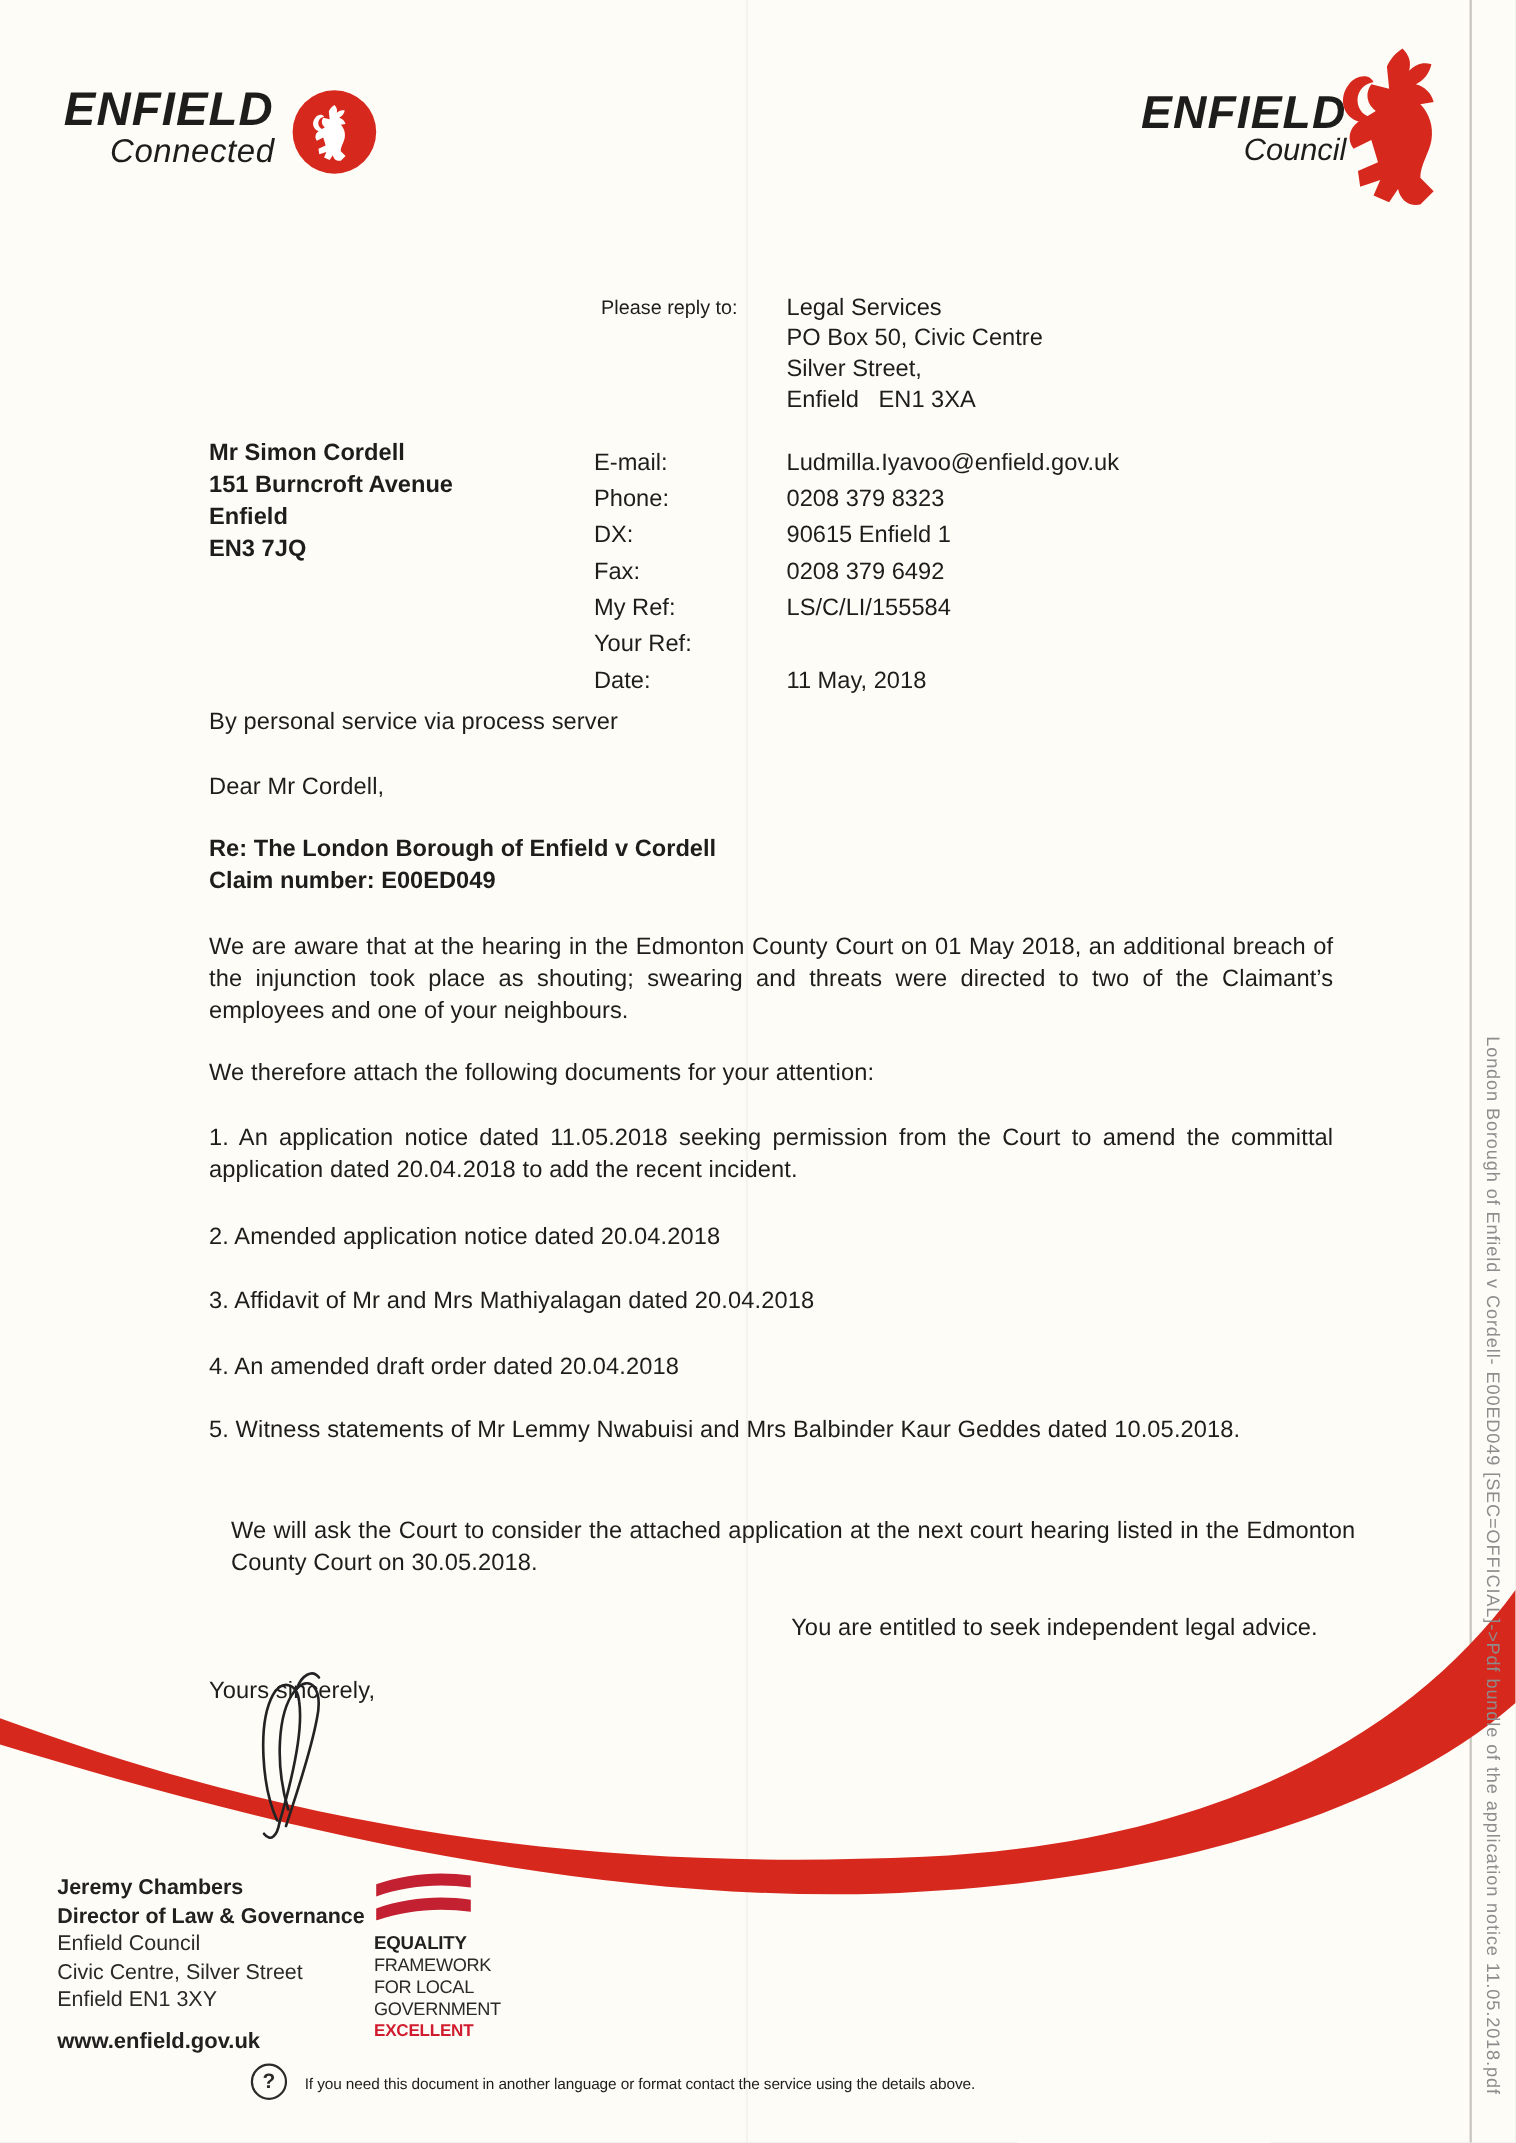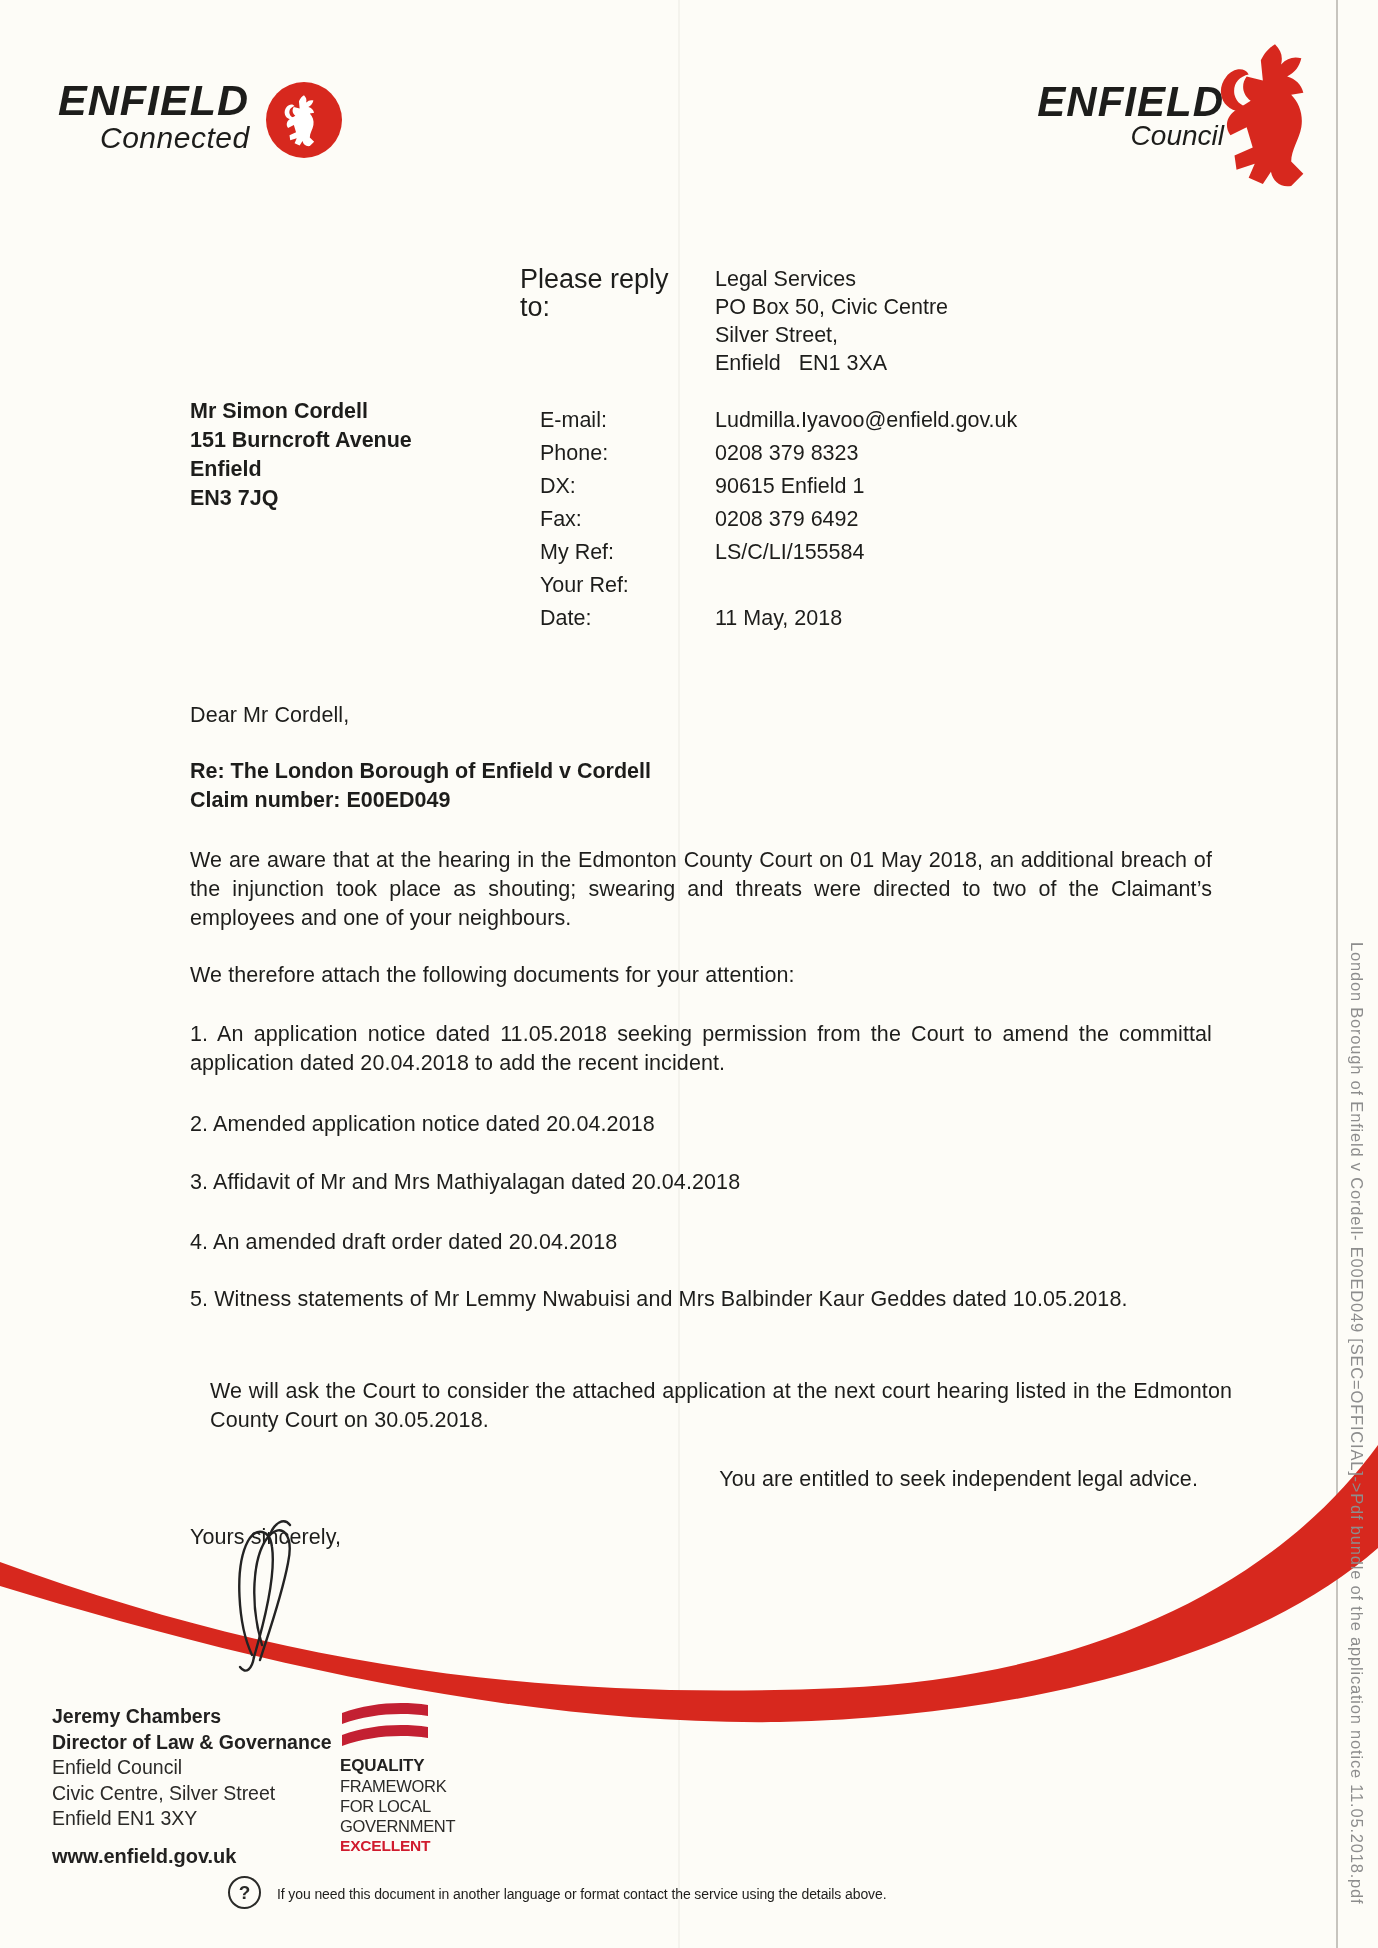--- a/index.html
+++ b/index.html
@@ -17,21 +17,21 @@
   .logo-left-title { font-size:43px; font-weight:bold; font-style:italic; letter-spacing:1px; }
   .logo-left-sub   { font-size:30px; font-style:italic; letter-spacing:.5px; }
   .logo-right-title{ font-size:42px; font-weight:bold; font-style:italic; letter-spacing:1px; }
   .logo-right-sub  { font-size:28px; font-style:italic; }
   .lion-badge { width:76px; height:76px; border-radius:50%; background:var(--brand-red,#d7281e);
                 display:flex; align-items:center; justify-content:center; }
   
   .contact-row { display:flex; height:33px; line-height:33px; font-size:21.5px; }
   .contact-label { width:157px; }
   .contact-value { margin-left:18px; white-space:nowrap; }
-  .reply-label { font-size:27px; line-height:28px; text-align:left; }
+  .reply-label { font-size:18px; line-height:28px; text-align:center; }
   .reply-lines { font-size:21.5px; line-height:28px; white-space:pre-wrap; }
   .recipient { font-size:21.5px; line-height:29px; font-weight:bold; }
   .subject { font-size:21.5px; line-height:29px; font-weight:bold; }
   
   .f-line { font-size:19.5px; line-height:25.5px; color:#2b2a28; }
   .f-bold { font-weight:bold; color:#222120; }
   .website { font-size:20px; font-weight:bold; margin-top:13px; color:#222120; }
   .eq-title { font-size:17px; font-weight:bold; letter-spacing:-.2px; line-height:20px; color:#222120;}
   .eq-line  { font-size:16.5px; letter-spacing:-.3px; line-height:20px; color:#2b2a28;}
   .eq-exc   { font-size:15.5px; font-weight:bold; letter-spacing:-.2px; line-height:19px; color:var(--excellent-red,#d01c2e);}
@@ -122,20 +122,21 @@
     <div class="contact-row">
       <div class="contact-label">Your Ref:</div>
       <div class="contact-value"></div>
     </div>
     <div class="contact-row">
       <div class="contact-label">Date:</div>
       <div class="contact-value">11 May, 2018</div>
     </div>
   </div>
 
+  <div class="abs body-text" style="left:190px; top:642px; width:1022px;">By personal service via process server</div>
   <div class="abs body-text" style="left:190px; top:701px; width:1022px;">Dear Mr Cordell,</div>
 
   <div class="abs" style="left:190px; top:757px; width:1022px;">
     <div class="subject">Re: The London Borough of Enfield v Cordell</div>
     <div class="subject">Claim number: E00ED049</div>
   </div>
 
   <div class="abs body-text just" style="left:190px; top:846px; width:1022px;">We are aware that at the hearing in the Edmonton County Court on 01 May 2018, an additional breach of the injunction took place as shouting; swearing and threats were directed to two of the Claimant’s employees and one of your neighbours.</div>
   <div class="abs body-text" style="left:190px; top:961px; width:1022px;">We therefore attach the following documents for your attention:</div>
 

